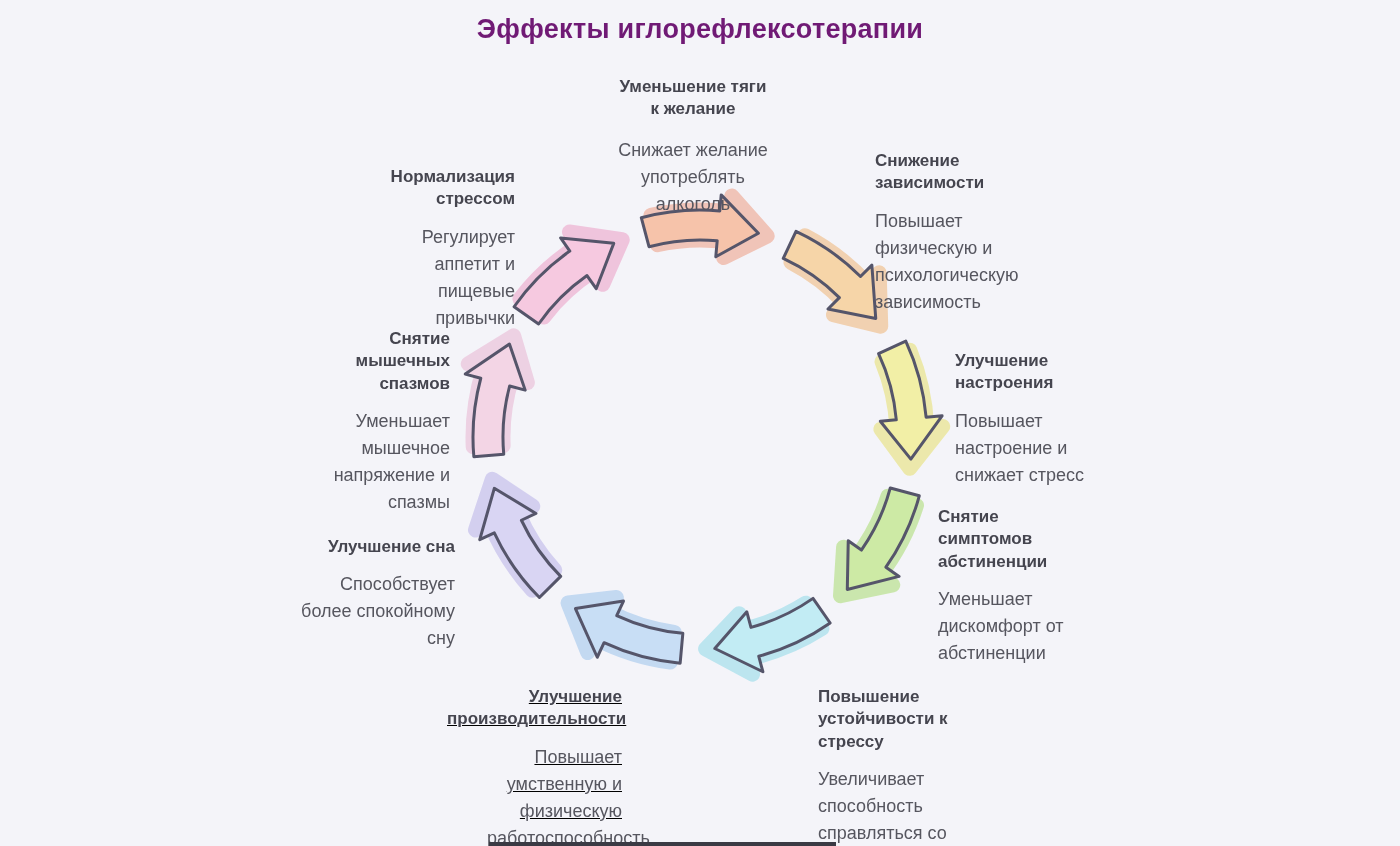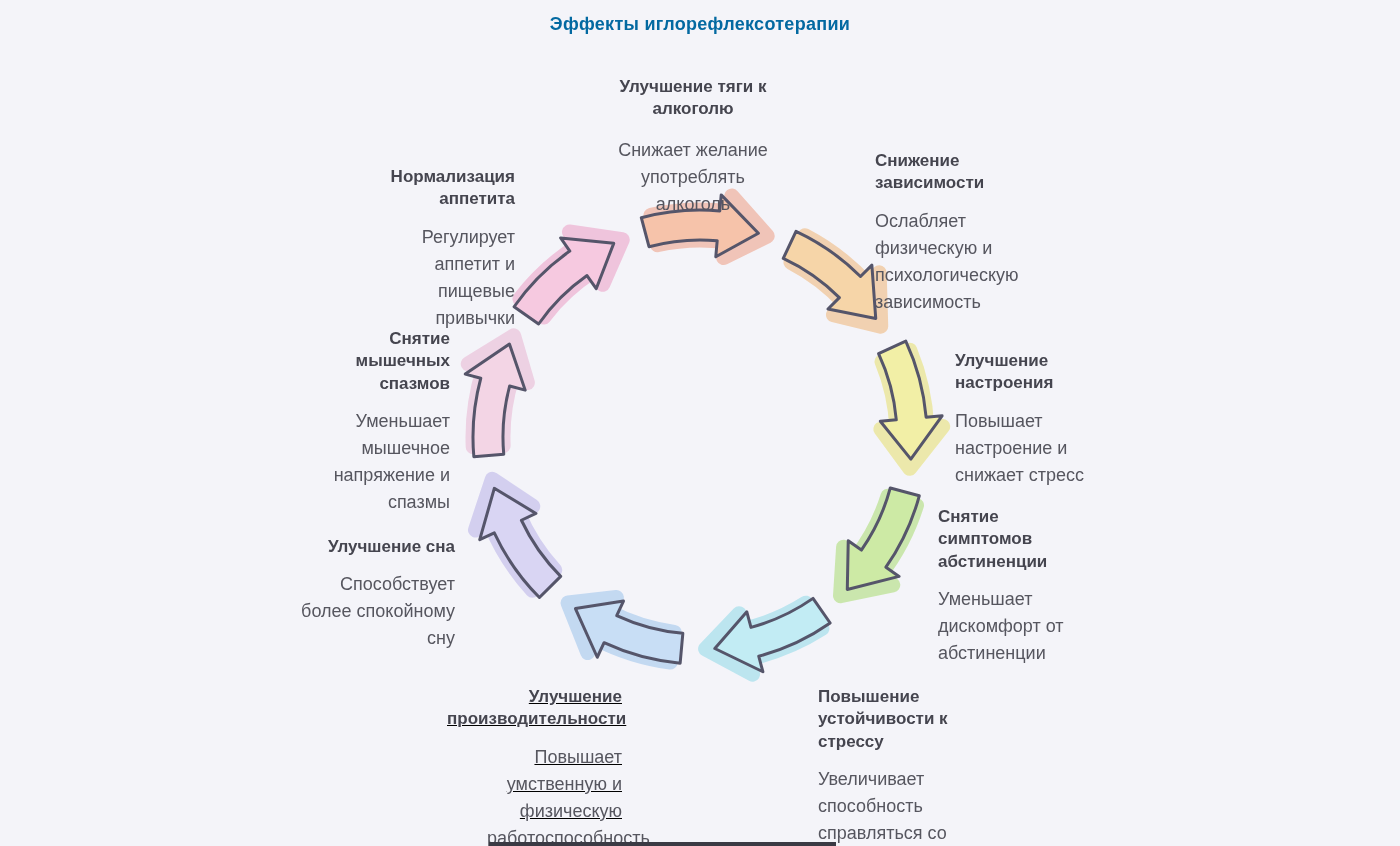--- a/index.html
+++ b/index.html
@@ -12,23 +12,23 @@
     width:1400px;
     height:846px;
     margin:0 auto;
     background:#f4f4f9;
     overflow:hidden;
   }
   .diagram-title{
     position:absolute;
     top:14px; left:0; right:0;
     text-align:center;
-    font-size:18px;
+    font-size:27px;
     font-weight:bold;
-    color:#0369a1;
+    color:#701a75;
     letter-spacing:0.3px;
   }
   #cycle-svg{
     position:absolute;
     left:0; top:0;
   }
   .node{
     position:absolute;
   }
   .node-heading{
@@ -110,27 +110,27 @@
           <use href="#arrow-shape" xlink:href="#arrow-shape" transform="rotate(280 700 437)" fill="#f3d5e5" stroke="#55556a" stroke-width="3" stroke-linejoin="round"></use>
         </g>
         <g>
           <use href="#arrow-shape" xlink:href="#arrow-shape" transform="rotate(322.5 700 437)" fill="#ec9ec6" stroke="#ec9ec6" stroke-width="15" stroke-linejoin="round" opacity="0.55"></use>
           <use href="#arrow-shape" xlink:href="#arrow-shape" transform="rotate(320 700 437)" fill="#f6c9e0" stroke="#55556a" stroke-width="3" stroke-linejoin="round"></use>
         </g>
       </g>
   </svg>
 
   <div class="node n-alcohol">
-    <div class="node-heading">Улучшение тяги к алкоголю</div>
+    <div class="node-heading">Уменьшение тяги к желание</div>
     <div class="node-body">Снижает желание употреблять алкоголь</div>
   </div>
 
   <div class="node n-dependence">
     <div class="node-heading">Снижение зависимости</div>
-    <div class="node-body">Ослабляет физическую и психологическую зависимость</div>
+    <div class="node-body">Повышает физическую и психологическую зависимость</div>
   </div>
 
   <div class="node n-withdrawal">
     <div class="node-heading">Снятие симптомов абстиненции</div>
     <div class="node-body">Уменьшает дискомфорт от абстиненции</div>
   </div>
 
   <div class="node n-mood">
     <div class="node-heading">Улучшение настроения</div>
     <div class="node-body">Повышает настроение и снижает стресс</div>
@@ -150,19 +150,19 @@
     <div class="node-heading">Улучшение сна</div>
     <div class="node-body">Способствует более спокойному сну</div>
   </div>
 
   <div class="node n-muscle">
     <div class="node-heading">Снятие мышечных спазмов</div>
     <div class="node-body">Уменьшает мышечное напряжение и спазмы</div>
   </div>
 
   <div class="node n-appetite">
-    <div class="node-heading">Нормализация аппетита</div>
+    <div class="node-heading">Нормализация стрессом</div>
     <div class="node-body">Регулирует аппетит и пищевые привычки</div>
   </div>
 
   <div class="bottom-edge"></div>
 
 </div>
 
 </body></html>

